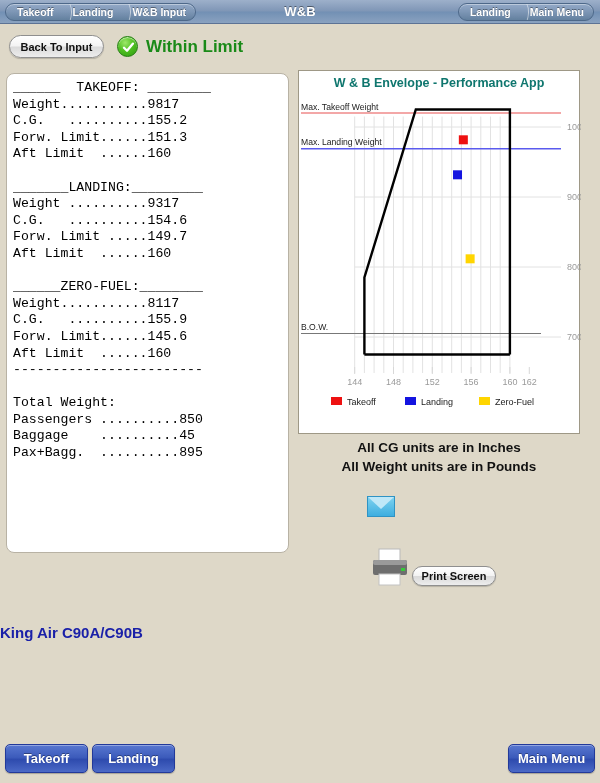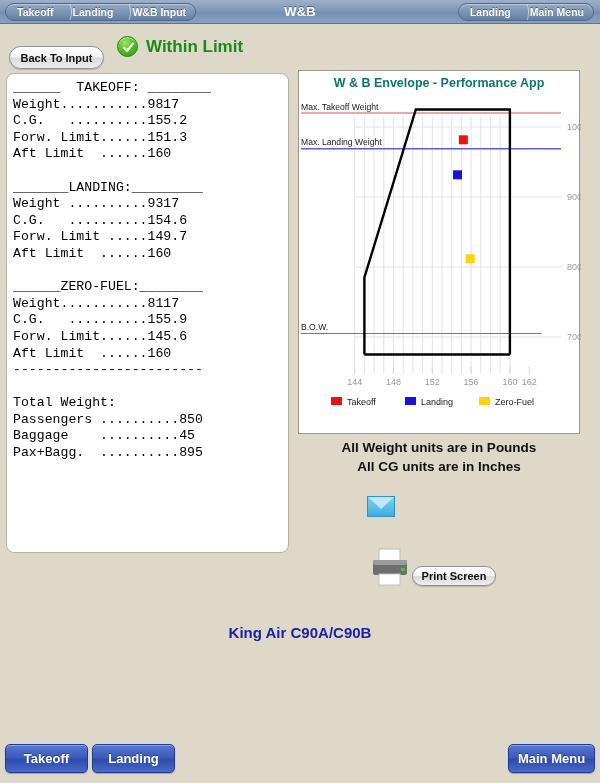--- a/index.html
+++ b/index.html
@@ -74,21 +74,21 @@
   .btn-pill {
     position: absolute;
     display: flex; align-items: center; justify-content: center;
     border-radius: 14px;
     background: linear-gradient(to bottom, #ffffff 0%, #f3f3f3 48%, #dadada 52%, #ededed 100%);
     border: 1px solid #8f8f8f;
     box-shadow: 0 1px 1px rgba(0,0,0,0.18);
     font-size: 11px; font-weight: bold; color: #111;
     cursor: pointer;
   }
-  #back-to-input { left: 9px; top: 22px; width: 95px; height: 23px; }
+  #back-to-input { left: 9px; top: 11px; width: 95px; height: 23px; }
 
   .status-icon {
     position: absolute; left: 117px; top: 12px;
     width: 21px; height: 21px; border-radius: 50%;
     background: radial-gradient(circle at 38% 30%, #9ee86a 0%, #4fc021 45%, #2e9a10 100%);
     border: 1px solid #1f7c0c;
     box-shadow: inset 0 1px 1px rgba(255,255,255,0.6);
   }
   .status-icon svg { position: absolute; left: 3px; top: 3px; }
   .status-text {
@@ -180,21 +180,20 @@
   .printer-icon {
     position: absolute; left: 370px; top: 548px;
     width: 40px; height: 38px;
     cursor: pointer;
   }
   #print-screen { left: 412px; top: 554px; width: 84px; height: 20px; font-size: 11px; margin-top: 12px; }
 
   
   .aircraft {
     position: absolute; left: 0; top: 624px; width: 600px;
-    text-align: center;
     font-size: 15px; font-weight: bold; color: #1a20a8;
   }
 
   
   .bottombar {
     position: absolute; left: 0; bottom: 0;
     width: 600px; height: 47px;
     background: #ded8c8;
   }
   .btn-blue {
@@ -326,22 +325,22 @@
           <text x="48" y="312" class="legend-text">Takeoff</text>
           <rect x="106" y="304" width="11" height="8" fill="#1414e0"></rect>
           <text x="122" y="312" class="legend-text">Landing</text>
           <rect x="180" y="304" width="11" height="8" fill="#ffd500"></rect>
           <text x="196" y="312" class="legend-text">Zero-Fuel</text>
         </svg>
     </div>
   </div>
 
   <div class="units">
+    <div>All CG units are in Inches</div>
     <div>All Weight units are in Pounds</div>
-    <div>All CG units are in Inches</div>
   </div>
 
   <div class="mail-icon"></div>
 
   <div class="printer-icon">
     <svg width="40" height="38" viewBox="0 0 40 38" aria-hidden="true">
       <rect x="9" y="1" width="21" height="12" fill="#ffffff" stroke="#b9b9b9" stroke-width="1"></rect>
       <rect x="3" y="12" width="34" height="15" rx="2" fill="#6e6e6e"></rect>
       <rect x="3" y="12" width="34" height="5" rx="2" fill="#9a9a9a"></rect>
       <rect x="31" y="20" width="4" height="3" fill="#35c93a"></rect>

